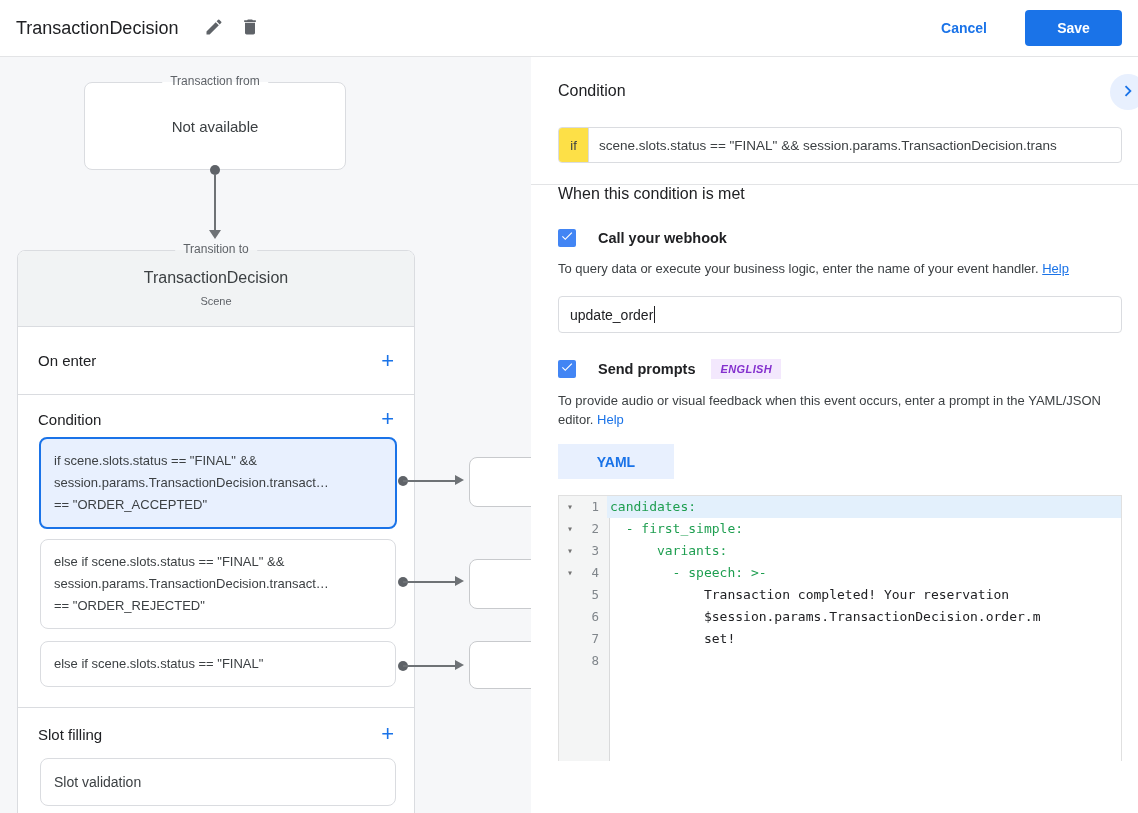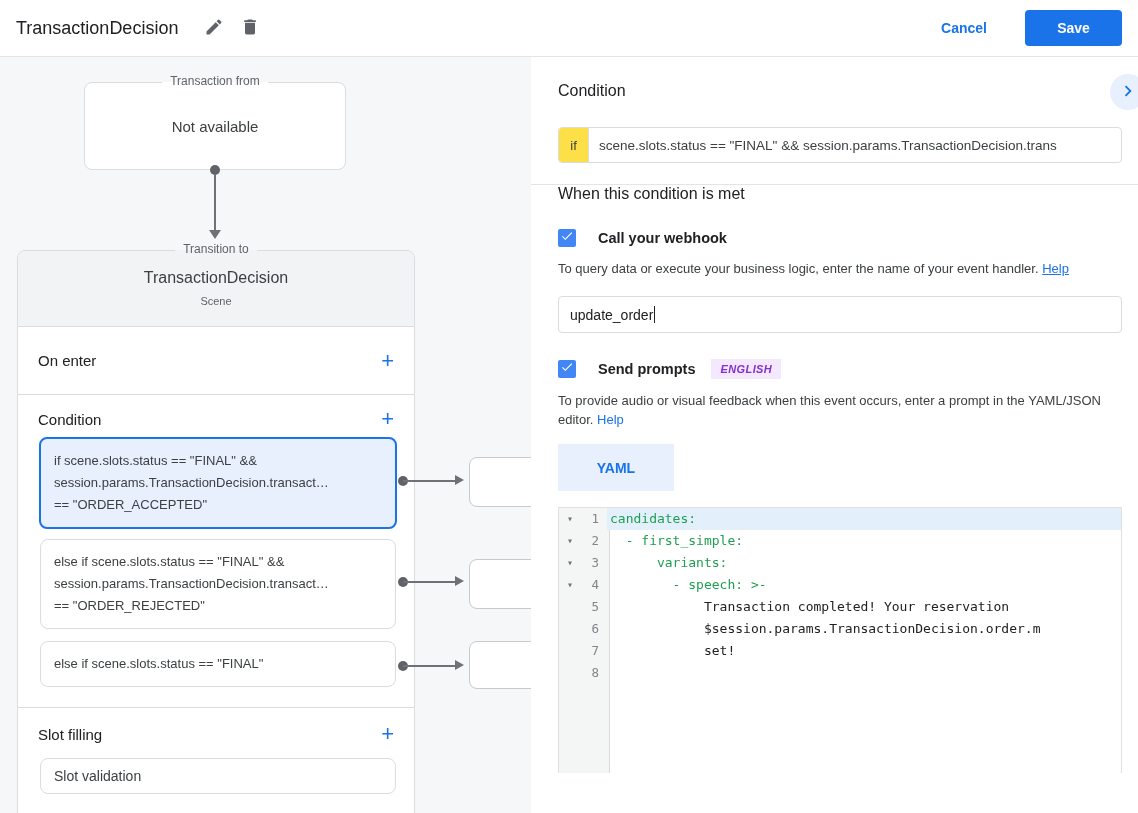--- a/index.html
+++ b/index.html
@@ -39,21 +39,21 @@
   .on-enter-row { height: 68px; border-bottom: 1px solid #dadce0; }
   .plus-btn { border: none; background: none; color: #1a73e8; font-size: 22px; line-height: 18px; cursor: pointer; }
 
   .sec-cond { border-bottom: 1px solid #dadce0; padding: 15px 0 20px; }
   .cond-box { margin: 10px 18px 0 22px; background: #fff; border: 1px solid #dadce0; border-radius: 8px; padding: 11px 13px; font-size: 13px; line-height: 22px; color: #3c4043; cursor: pointer; }
   .cond-box.selected { background: #e8f0fe; border: 2px solid #1a73e8; margin: 9px 17px 0 21px; }
   .cond-box.gap2 { margin-top: 10px; }
   .cond-box.gap3 { margin-top: 12px; }
 
   .sec-slot { padding: 17px 0 0; }
-  .slot-box { margin: 15px 18px 0 22px; background: #fff; border: 1px solid #dadce0; border-radius: 8px; padding: 9px 13px; font-size: 14px; color: #3c4043; cursor: pointer; }
+  .slot-box { margin: 15px 18px 0 22px; background: #fff; border: 1px solid #dadce0; border-radius: 8px; padding: 15px 13px; font-size: 14px; color: #3c4043; cursor: pointer; }
 
   .c-line { position: absolute; left: 403px; width: 52px; height: 2px; background: #6e7276; }
   .c-arrow { position: absolute; left: 455px; width: 0; height: 0; border-top: 5px solid transparent; border-bottom: 5px solid transparent; border-left: 9px solid #6e7276; }
   .t-box { position: absolute; left: 469px; width: 90px; background: #fff; border: 1px solid #c8cacd; border-radius: 8px; cursor: pointer; }
 
   
   .panel { width: 607px; background: #fff; padding: 0 16px 0 27px; position: relative; overflow: hidden; }
   .p-head { margin-top: 25px; position: relative; }
   .p-heading { font-size: 16px; font-weight: normal; color: #202124; }
   .collapse-btn { position: absolute; right: -24px; top: -8px; width: 36px; height: 36px; border-radius: 50%; border: none; background: #e8f0fe; display: flex; align-items: center; justify-content: center; cursor: pointer; }
@@ -72,21 +72,21 @@
   .check-label { margin-left: 22px; font-size: 14.5px; font-weight: bold; color: #202124; cursor: pointer; }
   .badge { margin-left: 16px; background: #f3e8fd; color: #8430ce; font-size: 11px; font-weight: bold; letter-spacing: 0.4px; padding: 4px 9px; border-radius: 0; font-style: italic; }
 
   .helper { margin-top: 12px; font-size: 13px; line-height: 19px; color: #3c4043; max-width: 562px; }
   .helper .u { text-decoration: underline; }
 
   .text-input { margin-top: 18px; height: 37px; border: 1px solid #dadce0; border-radius: 4px; display: flex; align-items: center; padding: 0 11px; font-size: 14px; color: #202124; cursor: text; }
   .caret { width: 1px; height: 17px; background: #202124; margin-left: 1px; }
 
   .tabs { margin-top: 15px; display: flex; }
-  .tab { width: 116px; height: 47px; display: flex; align-items: center; justify-content: center; font-size: 14px; font-weight: bold; color: #5f6368; cursor: pointer; }
+  .tab { width: 116px; height: 35px; display: flex; align-items: center; justify-content: center; font-size: 14px; font-weight: bold; color: #5f6368; cursor: pointer; }
   .tab.active { background: #e8f0fe; color: #1a73e8; }
 
   .editor { margin-top: 16px; height: 266px; border: 1px solid #e0e0e0; border-bottom: none; background: #fff; position: relative; overflow: hidden; font-family: "DejaVu Sans Mono", monospace; font-size: 13px; cursor: text; }
   .editor::before { content: ""; position: absolute; left: 0; top: 0; bottom: 0; width: 50px; background: #f4f5f5; border-right: 1px solid #d9dadb; }
   .ed-row { position: relative; display: flex; height: 22px; line-height: 22px; }
   .ed-fold { width: 22px; text-align: center; color: #757575; font-size: 10px; z-index: 1; cursor: pointer; }
   .ed-num { width: 23px; text-align: right; padding-right: 5px; color: #80868b; font-size: 12.5px; z-index: 1; }
   .ed-code { flex: 1; margin-left: 3px; padding-left: 3px; white-space: pre; color: #202124; }
   .ed-row.hl .ed-code { background: #e3f0fc; }
   .tok-key { color: #1e9e50; }

